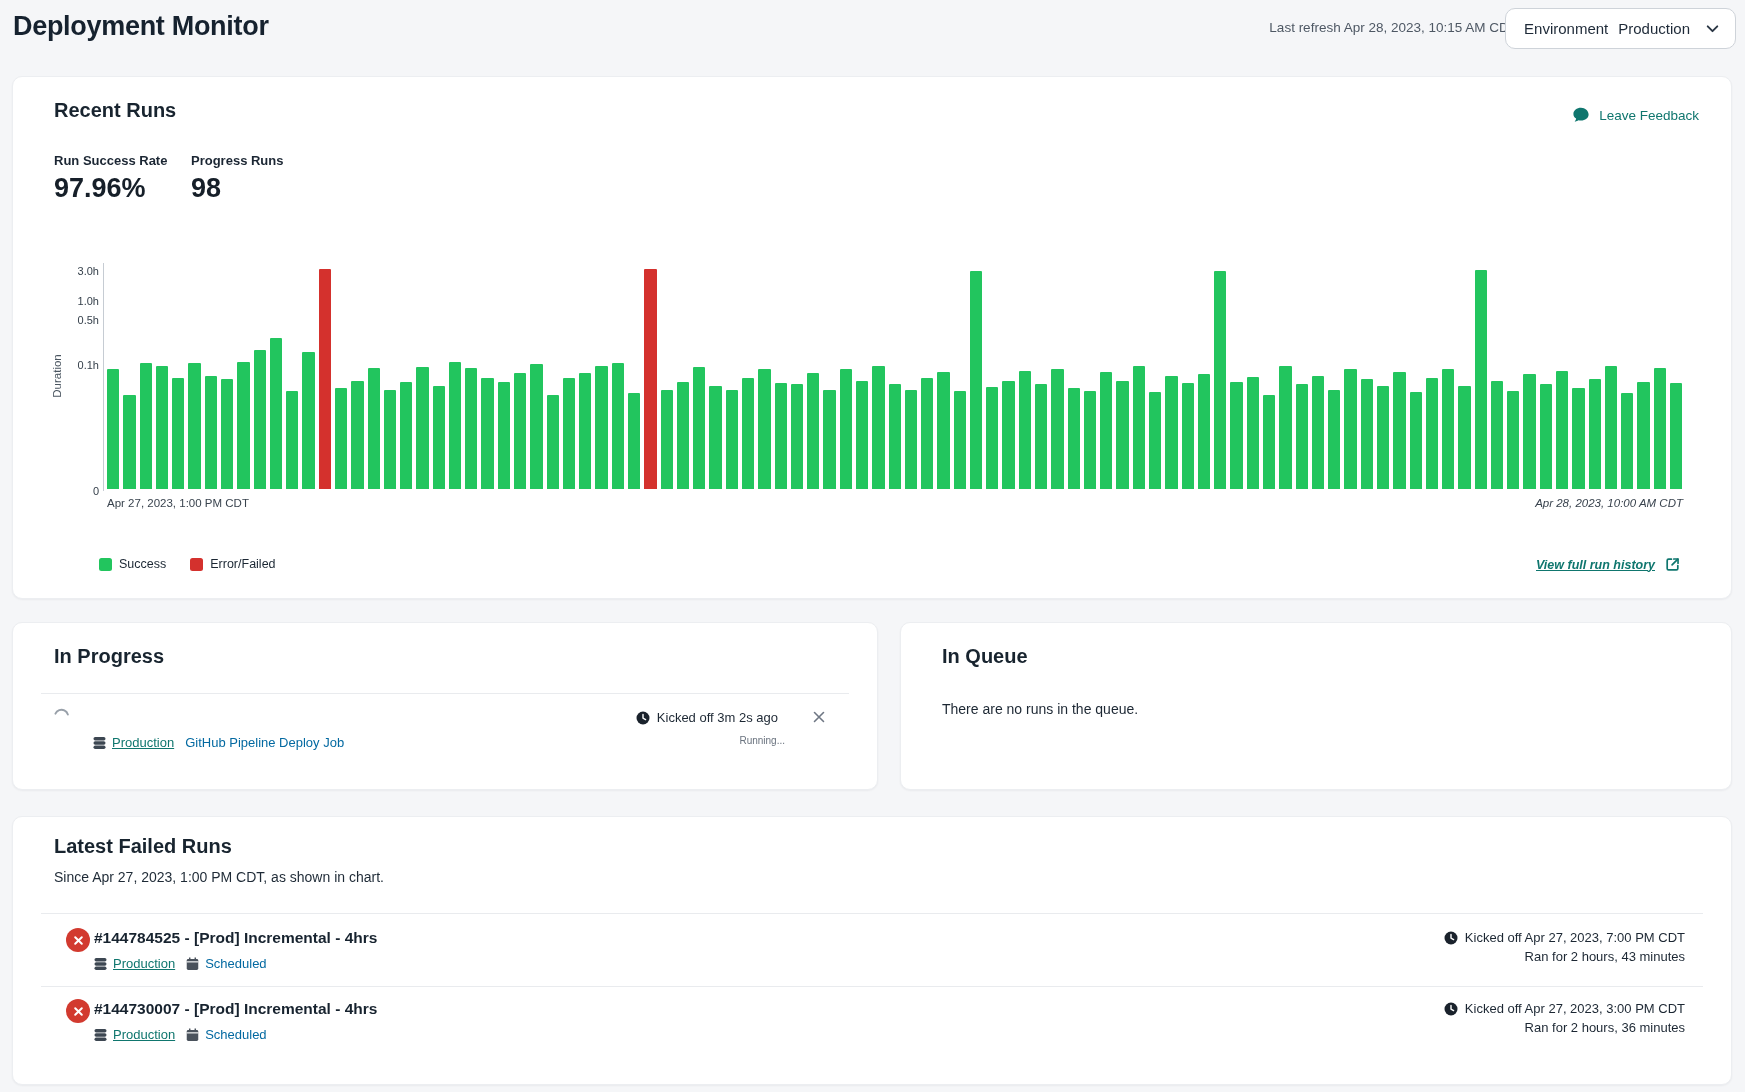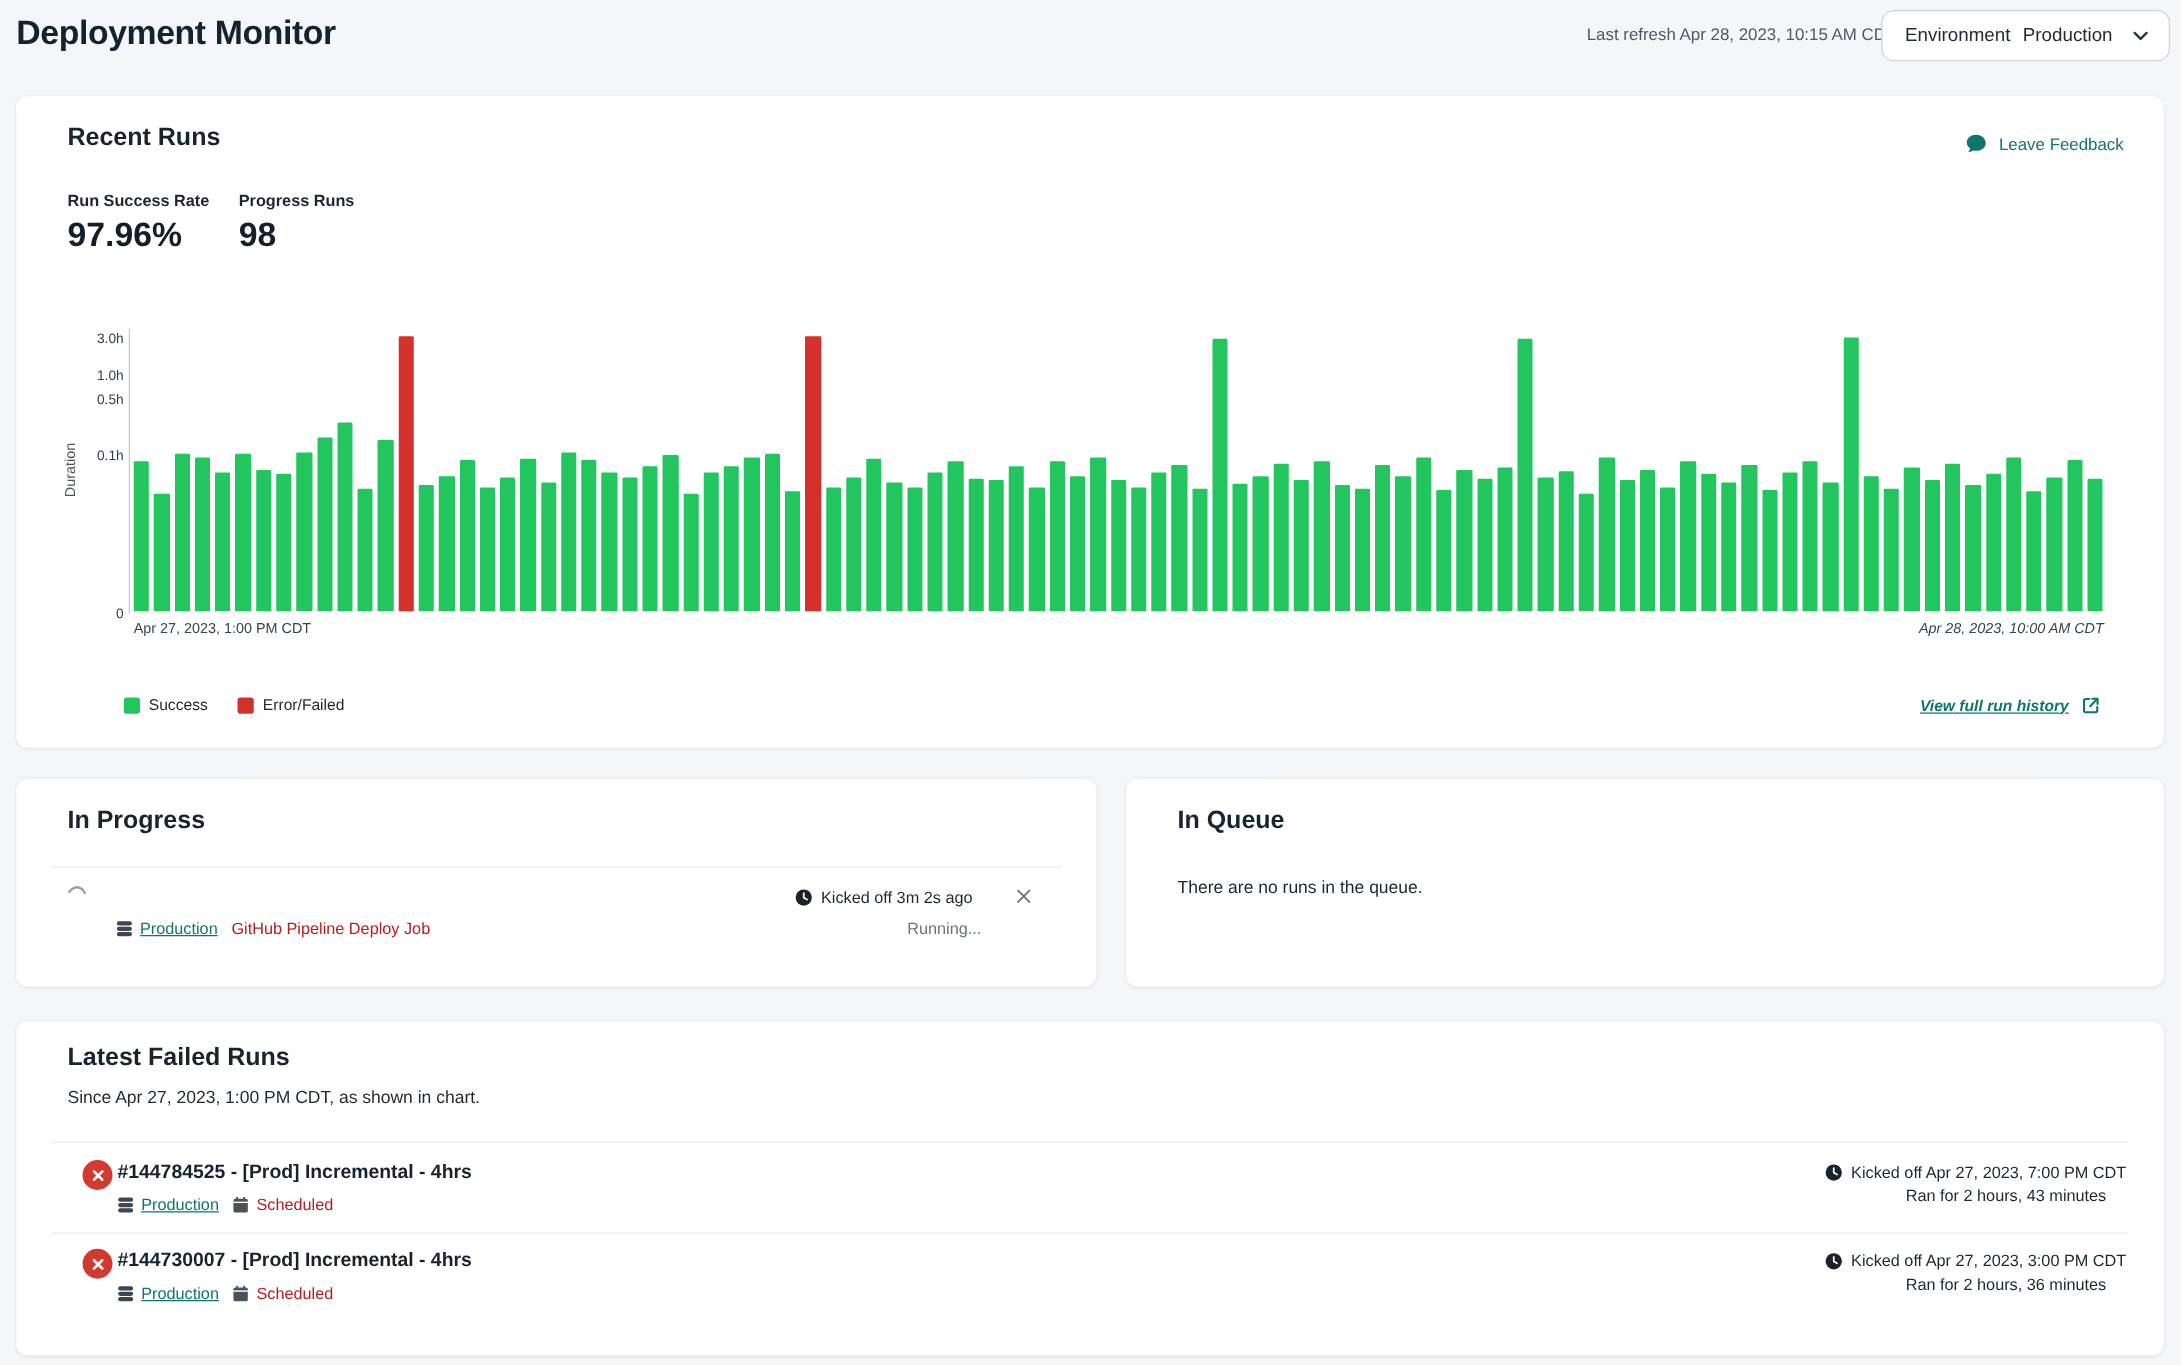--- a/index.html
+++ b/index.html
@@ -55,31 +55,31 @@
   .view-history a { text-decoration:underline;font-style:italic; }
 
   .divider { position:absolute; left:28px; right:28px; height:1px; background:#e9ebee; }
 
   
   .spinner { position:absolute; left:40px; top:85px; }
   .run-title { position:absolute; left:80px; top:86px; font-size:15.5px; font-weight:700; color:#17232f; }
   .meta-row { position:absolute; left:80px; display:flex; align-items:center; gap:11px; font-size:13px; }
   .meta-item { display:flex; align-items:center; gap:6px; }
   .meta-link { font-weight:400; text-decoration:underline; }
-  .gray { color:#b91c1c; }
+  .gray { color:#0369a1; }
   .kicked-row { position:absolute; display:flex; align-items:center; gap:7px; font-size:13px; color:#1c2733; }
   .close-btn { position:absolute; right:48px; top:84px; width:20px; height:20px; display:flex; align-items:center; justify-content:center; cursor:pointer; }
-  .running { position:absolute; right:92px; top:112px; font-size:13px; color:#69727e; }
+  .running { position:absolute; right:92px; top:112px; font-size:10px; color:#69727e; }
   .empty-msg { position:absolute; left:41px; top:78px; font-size:14px; color:#1c2733; }
 
   
   .section-subtitle { position:absolute; left:41px; top:52px; font-size:14px; color:#1e2a36; }
   .error-badge { position:absolute; width:24px; height:24px; border-radius:50%; background:#D23A2F; display:flex; align-items:center; justify-content:center; }
   .fr-title { position:absolute; left:81px; font-size:15.5px; font-weight:700; color:#17232f; }
-  .fr-right-1 { right:30px;align-items:center; }
+  .fr-right-1 { right:46px;align-items:center; }
   .fr-right-2 { position:absolute; right:46px; font-size:13px; color:#1c2733; }
 </style>
 </head>
 <body>
 
 <div class="page-header">
   <div class="page-title">Deployment Monitor</div>
   <div class="last-refresh">Last refresh Apr 28, 2023, 10:15 AM CDT</div>
   <div class="env-dropdown">
     <span>Environment</span>

